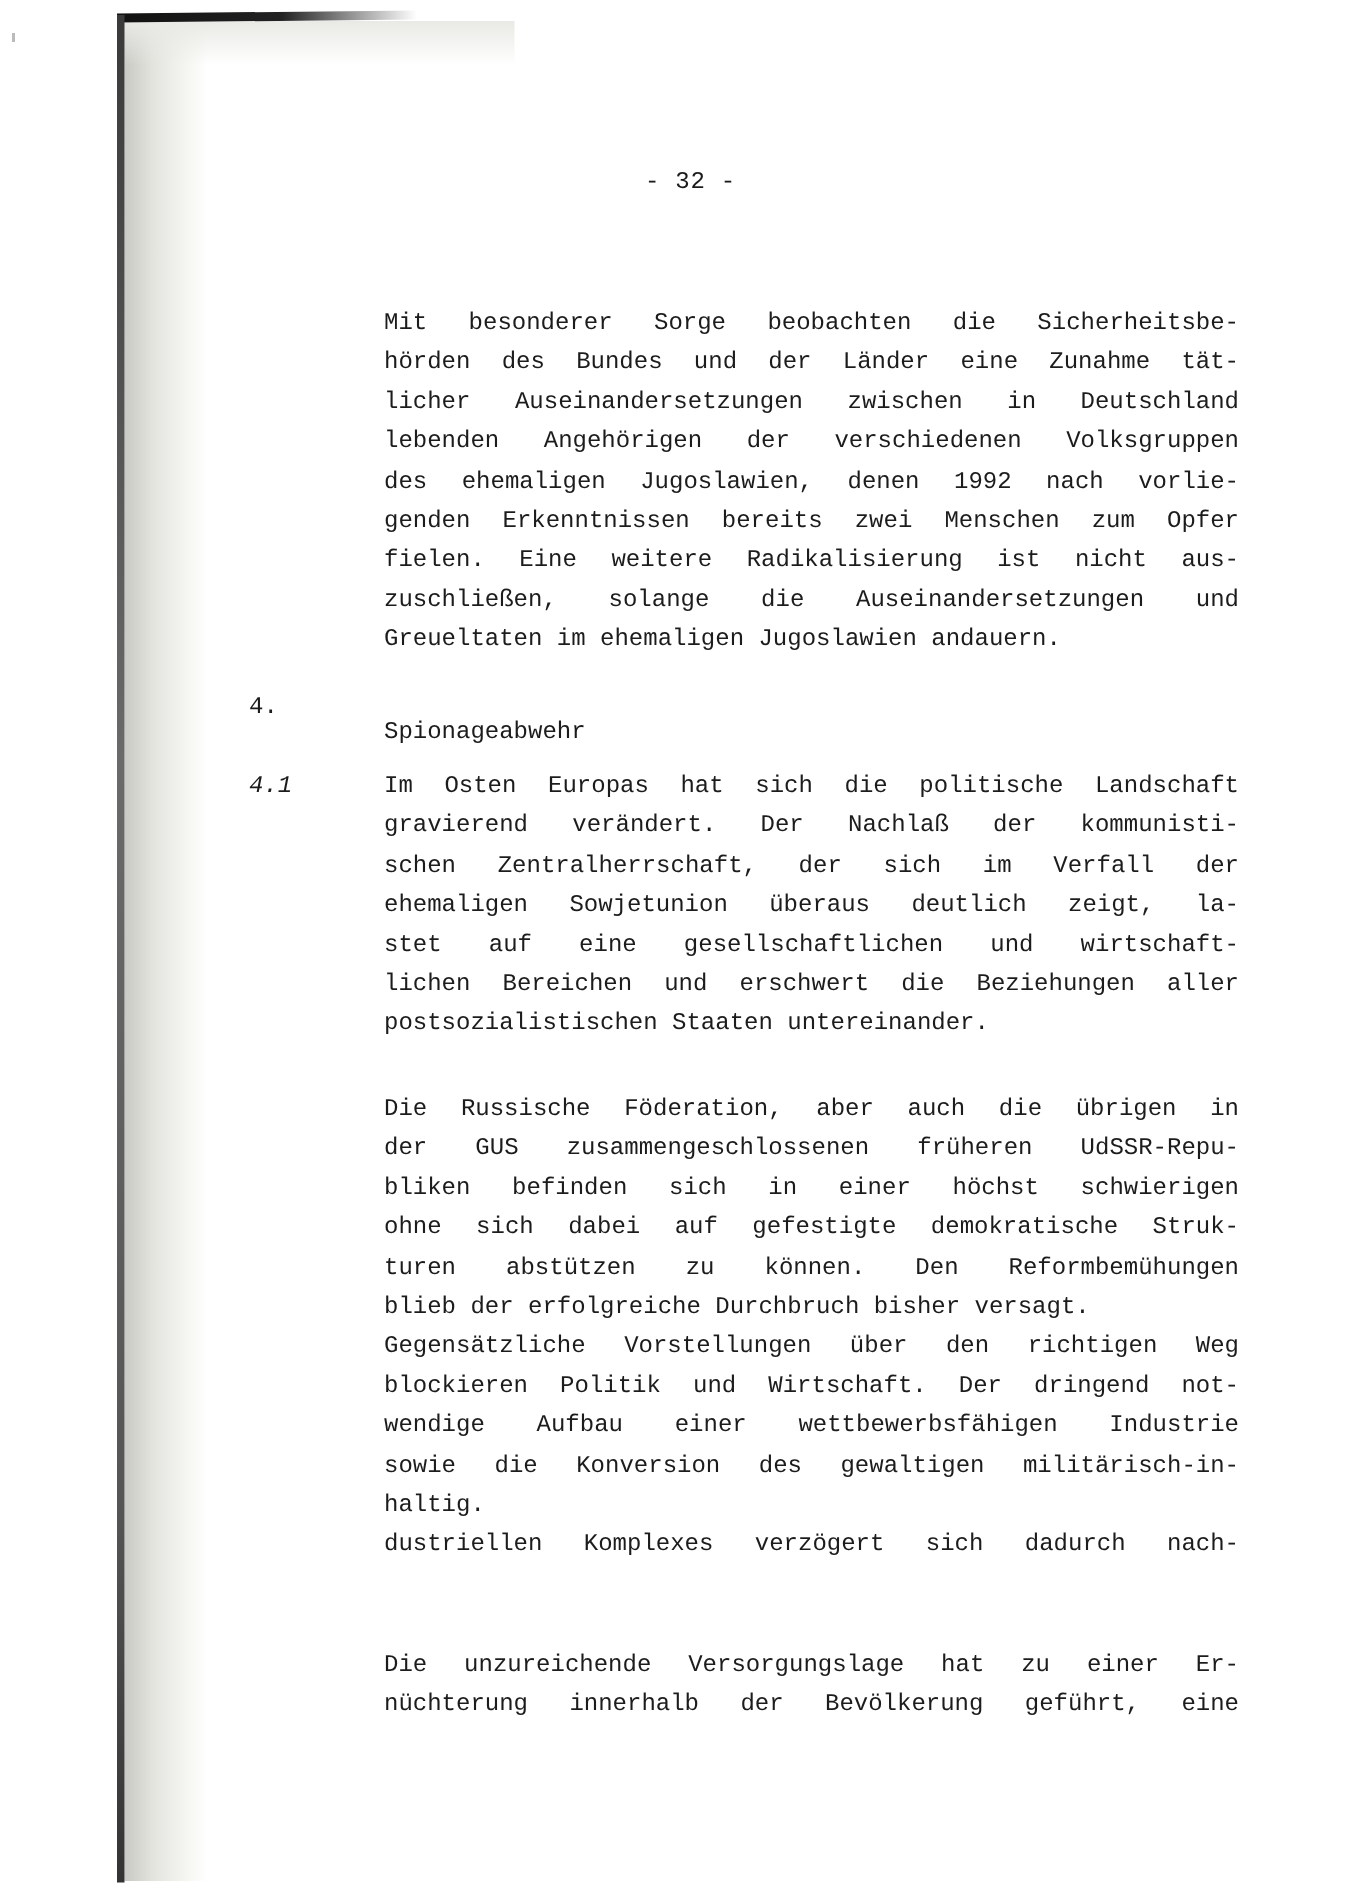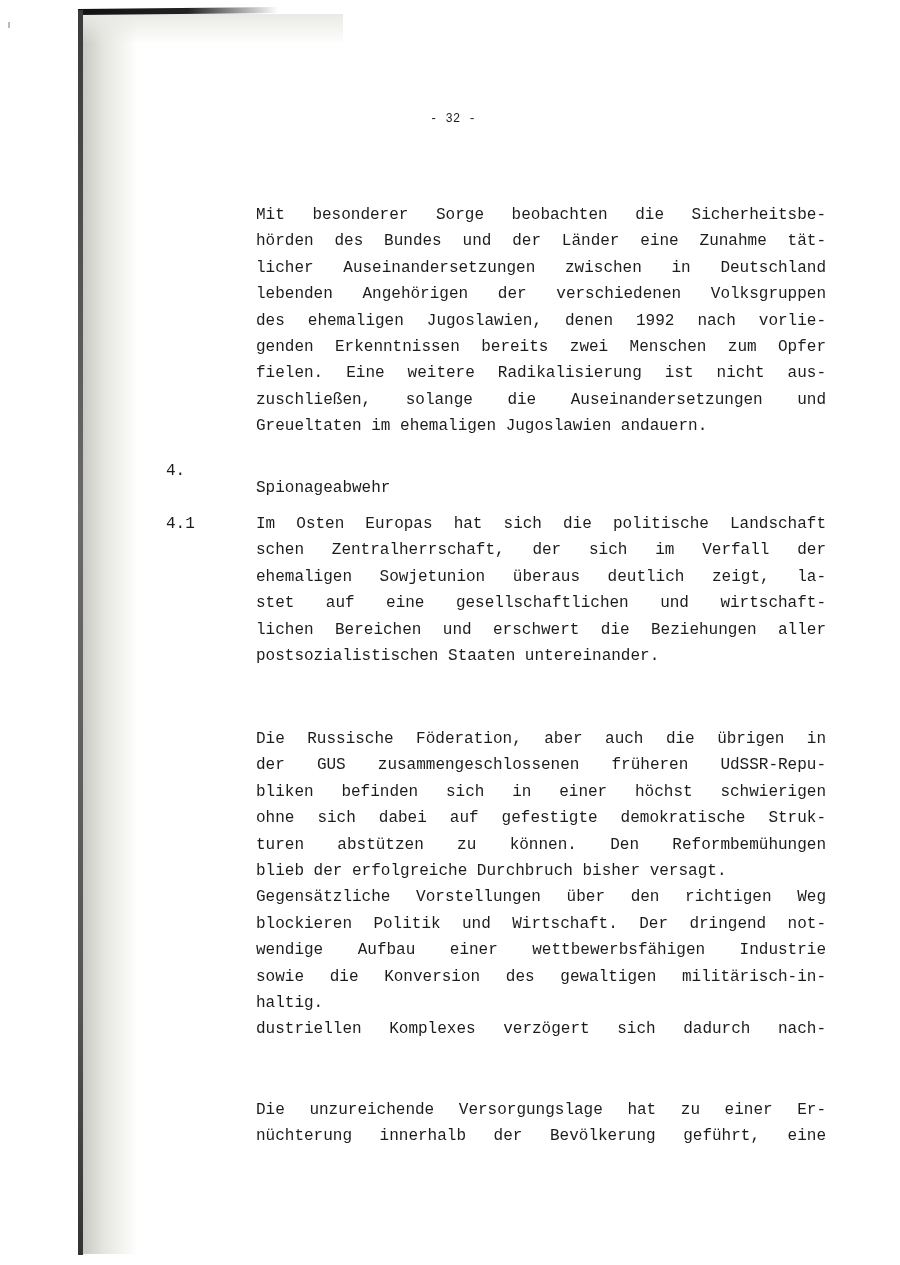--- a/index.html
+++ b/index.html
@@ -55,21 +55,21 @@
       top: 22px;
       width: 2px;
       height: 6px;
       background: #bbb;
     }
 
     .page-number {
       position: absolute;
       top: 112px;
       left: 430px;
-      font-size: 12px;
+      font-size: 16px;
       letter-spacing: 0.5px;
     }
 
     .paragraph {
       position: absolute;
       left: 256px;
       width: 570px;
       font-size: 16px;
       line-height: 26.4px;
       text-align: justify;
@@ -116,23 +116,24 @@
   <span class="line">des ehemaligen Jugoslawien, denen 1992 nach vorlie-</span>
   <span class="line">genden Erkenntnissen bereits zwei Menschen zum Opfer</span>
   <span class="line">fielen. Eine weitere Radikalisierung ist nicht aus-</span>
   <span class="line">zuschließen, solange die Auseinandersetzungen und</span>
   <span class="line last">Greueltaten im ehemaligen Jugoslawien andauern.</span>
 </div>
 
 <div class="heading-num" style="top:462px;">4.</div>
 <div class="heading-title" style="top:462px;">Spionageabwehr</div>
 
-<div class="heading-num" style="top:515px;">4.1</div>
+<div class="heading-num" style="top:515px;font-style:italic;">4.1</div>
 <div class="paragraph" style="top:511px;">
   <span class="line">Im Osten Europas hat sich die politische Landschaft</span>
+  <span class="line">gravierend verändert. Der Nachlaß der kommunisti-</span>
   <span class="line">schen Zentralherrschaft, der sich im Verfall der</span>
   <span class="line">ehemaligen Sowjetunion überaus deutlich zeigt, la-</span>
   <span class="line">stet auf eine gesellschaftlichen und wirtschaft-</span>
   <span class="line">lichen Bereichen und erschwert die Beziehungen aller</span>
   <span class="line last">postsozialistischen Staaten untereinander.</span>
 </div>
 
 <div class="paragraph" style="top:726px;">
   <span class="line">Die Russische Föderation, aber auch die übrigen in</span>
   <span class="line">der GUS zusammengeschlossenen früheren UdSSR-Repu-</span>

